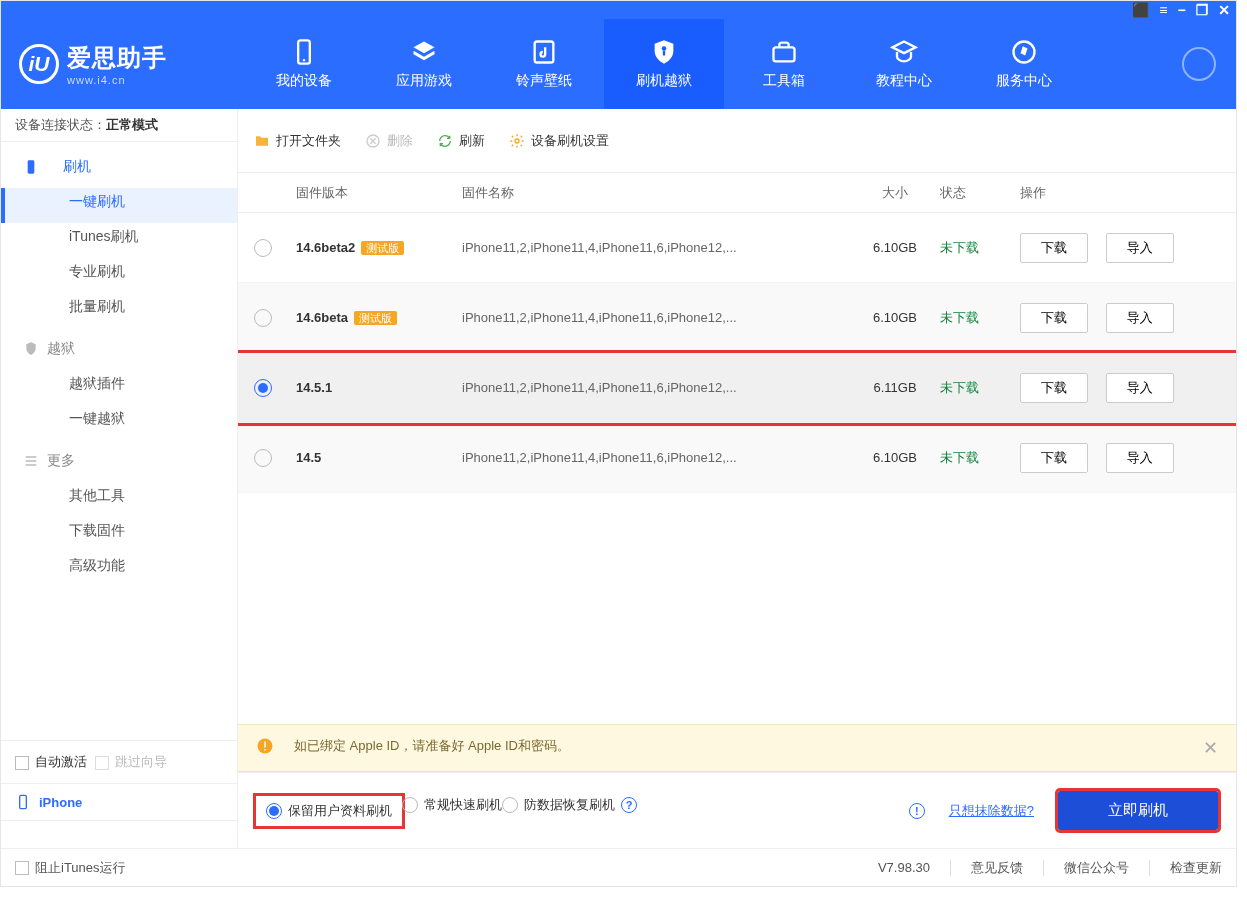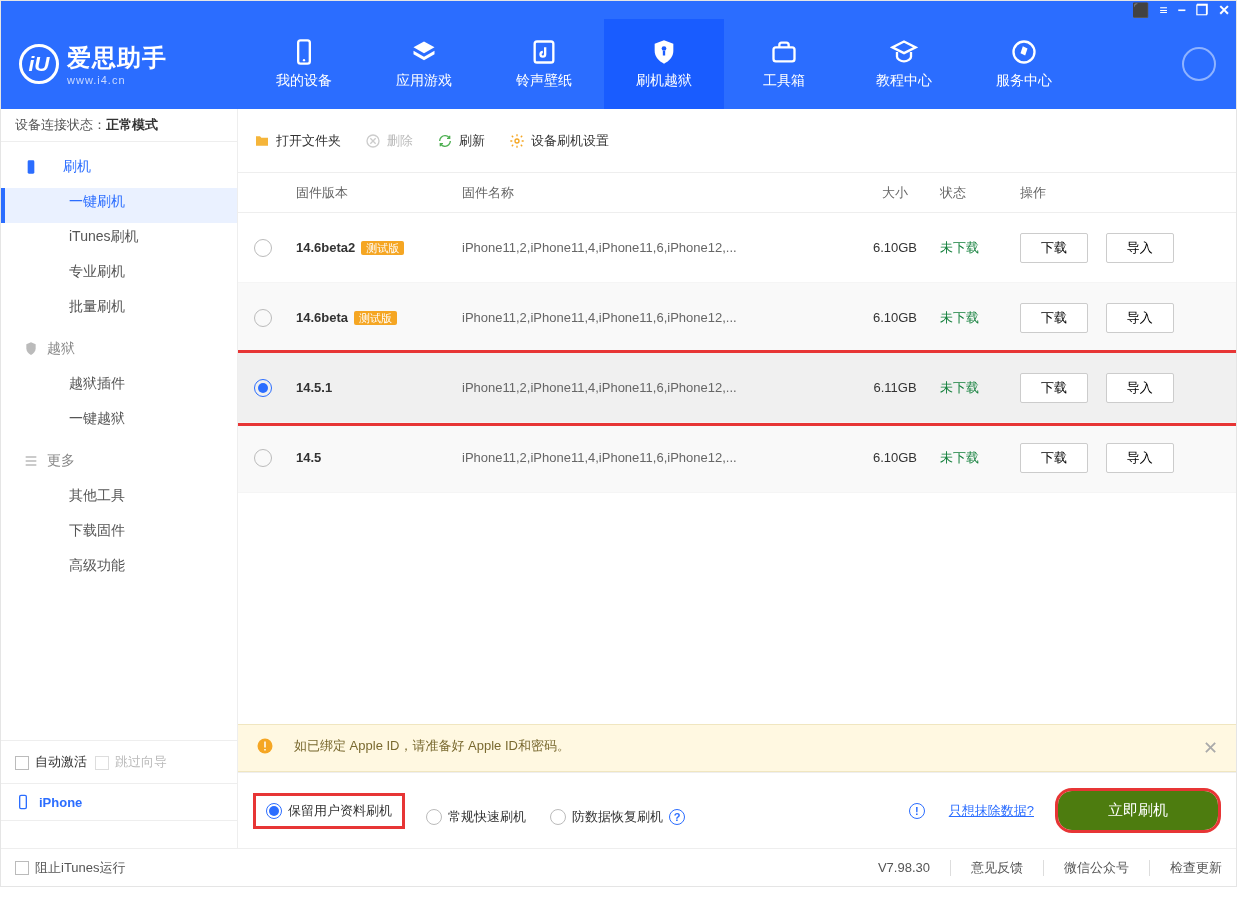--- a/index.html
+++ b/index.html
@@ -64,21 +64,21 @@
 .col-ops .btn{margin-right:14px;}
 .notice{background:#fff8e1; border-bottom:1px solid #f0e6c0; border-top:1px solid #f0e6c0; padding:12px 18px; display:flex; align-items:flex-start; gap:20px; color:#7a6a30;}
 .notice svg{width:18px;height:18px;fill:#f5a623;}
 .notice .close{margin-left:auto; color:#aaa; font-size:18px; cursor:pointer;}
 .action-bar{padding:18px 18px; display:flex; align-items:center; gap:24px; border-top:1px solid #eee;}
 .opt{display:flex;align-items:center;gap:6px;cursor:pointer;}
 .opt.hl{outline:3px solid #e73535; padding:6px 10px;}
 .opt .radio{width:16px;height:16px;}
 .info-icon{width:16px;height:16px;border:1.5px solid #2b6dff;border-radius:50%;display:inline-flex;align-items:center;justify-content:center;color:#2b6dff;font-size:11px;font-weight:bold;}
 .link{color:#2b6dff; text-decoration:underline; cursor:pointer;}
-.primary-btn{background:#4d7c0f;color:#fff;border:none;padding:10px 50px;font-size:15px;cursor:pointer;border-radius:14px; outline:3px solid #e73535;}
+.primary-btn{background:#1d4ed8;color:#fff;border:none;padding:10px 50px;font-size:15px;cursor:pointer;border-radius:2px; outline:3px solid #e73535;}
 .spacer{flex:1;}
 .footer{height:38px;border-top:1px solid #eee;display:flex;align-items:center;padding:0 14px;gap:24px;color:#555;font-size:13px;}
 .footer .sep{height:16px;width:1px;background:#ddd;}
 .footer .right{margin-left:auto; display:flex;align-items:center;gap:20px;}
 </style>
 </head>
 <body>
 
 <div class="app">
   <div class="titlebar-controls">
@@ -303,21 +303,21 @@
         <svg viewBox="0 0 24 24">
             <circle cx="12" cy="12" r="10"></circle>
             <rect x="11" y="6" width="2" height="8" fill="#fff"></rect>
             <rect x="11" y="16" width="2" height="2" fill="#fff"></rect>
           </svg>
         <span>如已绑定 Apple ID，请准备好 Apple ID和密码。</span>
         <span class="close">✕</span>
       </div>
 
       <div class="action-bar">
-        <div id="opts" style="display:flex;gap:24px;align-items:flex-end;">
+        <div id="opts" style="display:flex;align-items:flex-start;">
             <div class="opt hl">
               <div class="radio sel"></div>
               <span>保留用户资料刷机</span>
             </div>
             <div class="opt">
               <div class="radio "></div>
               <span>常规快速刷机</span>
             </div>
             <div class="opt">
               <div class="radio "></div>

